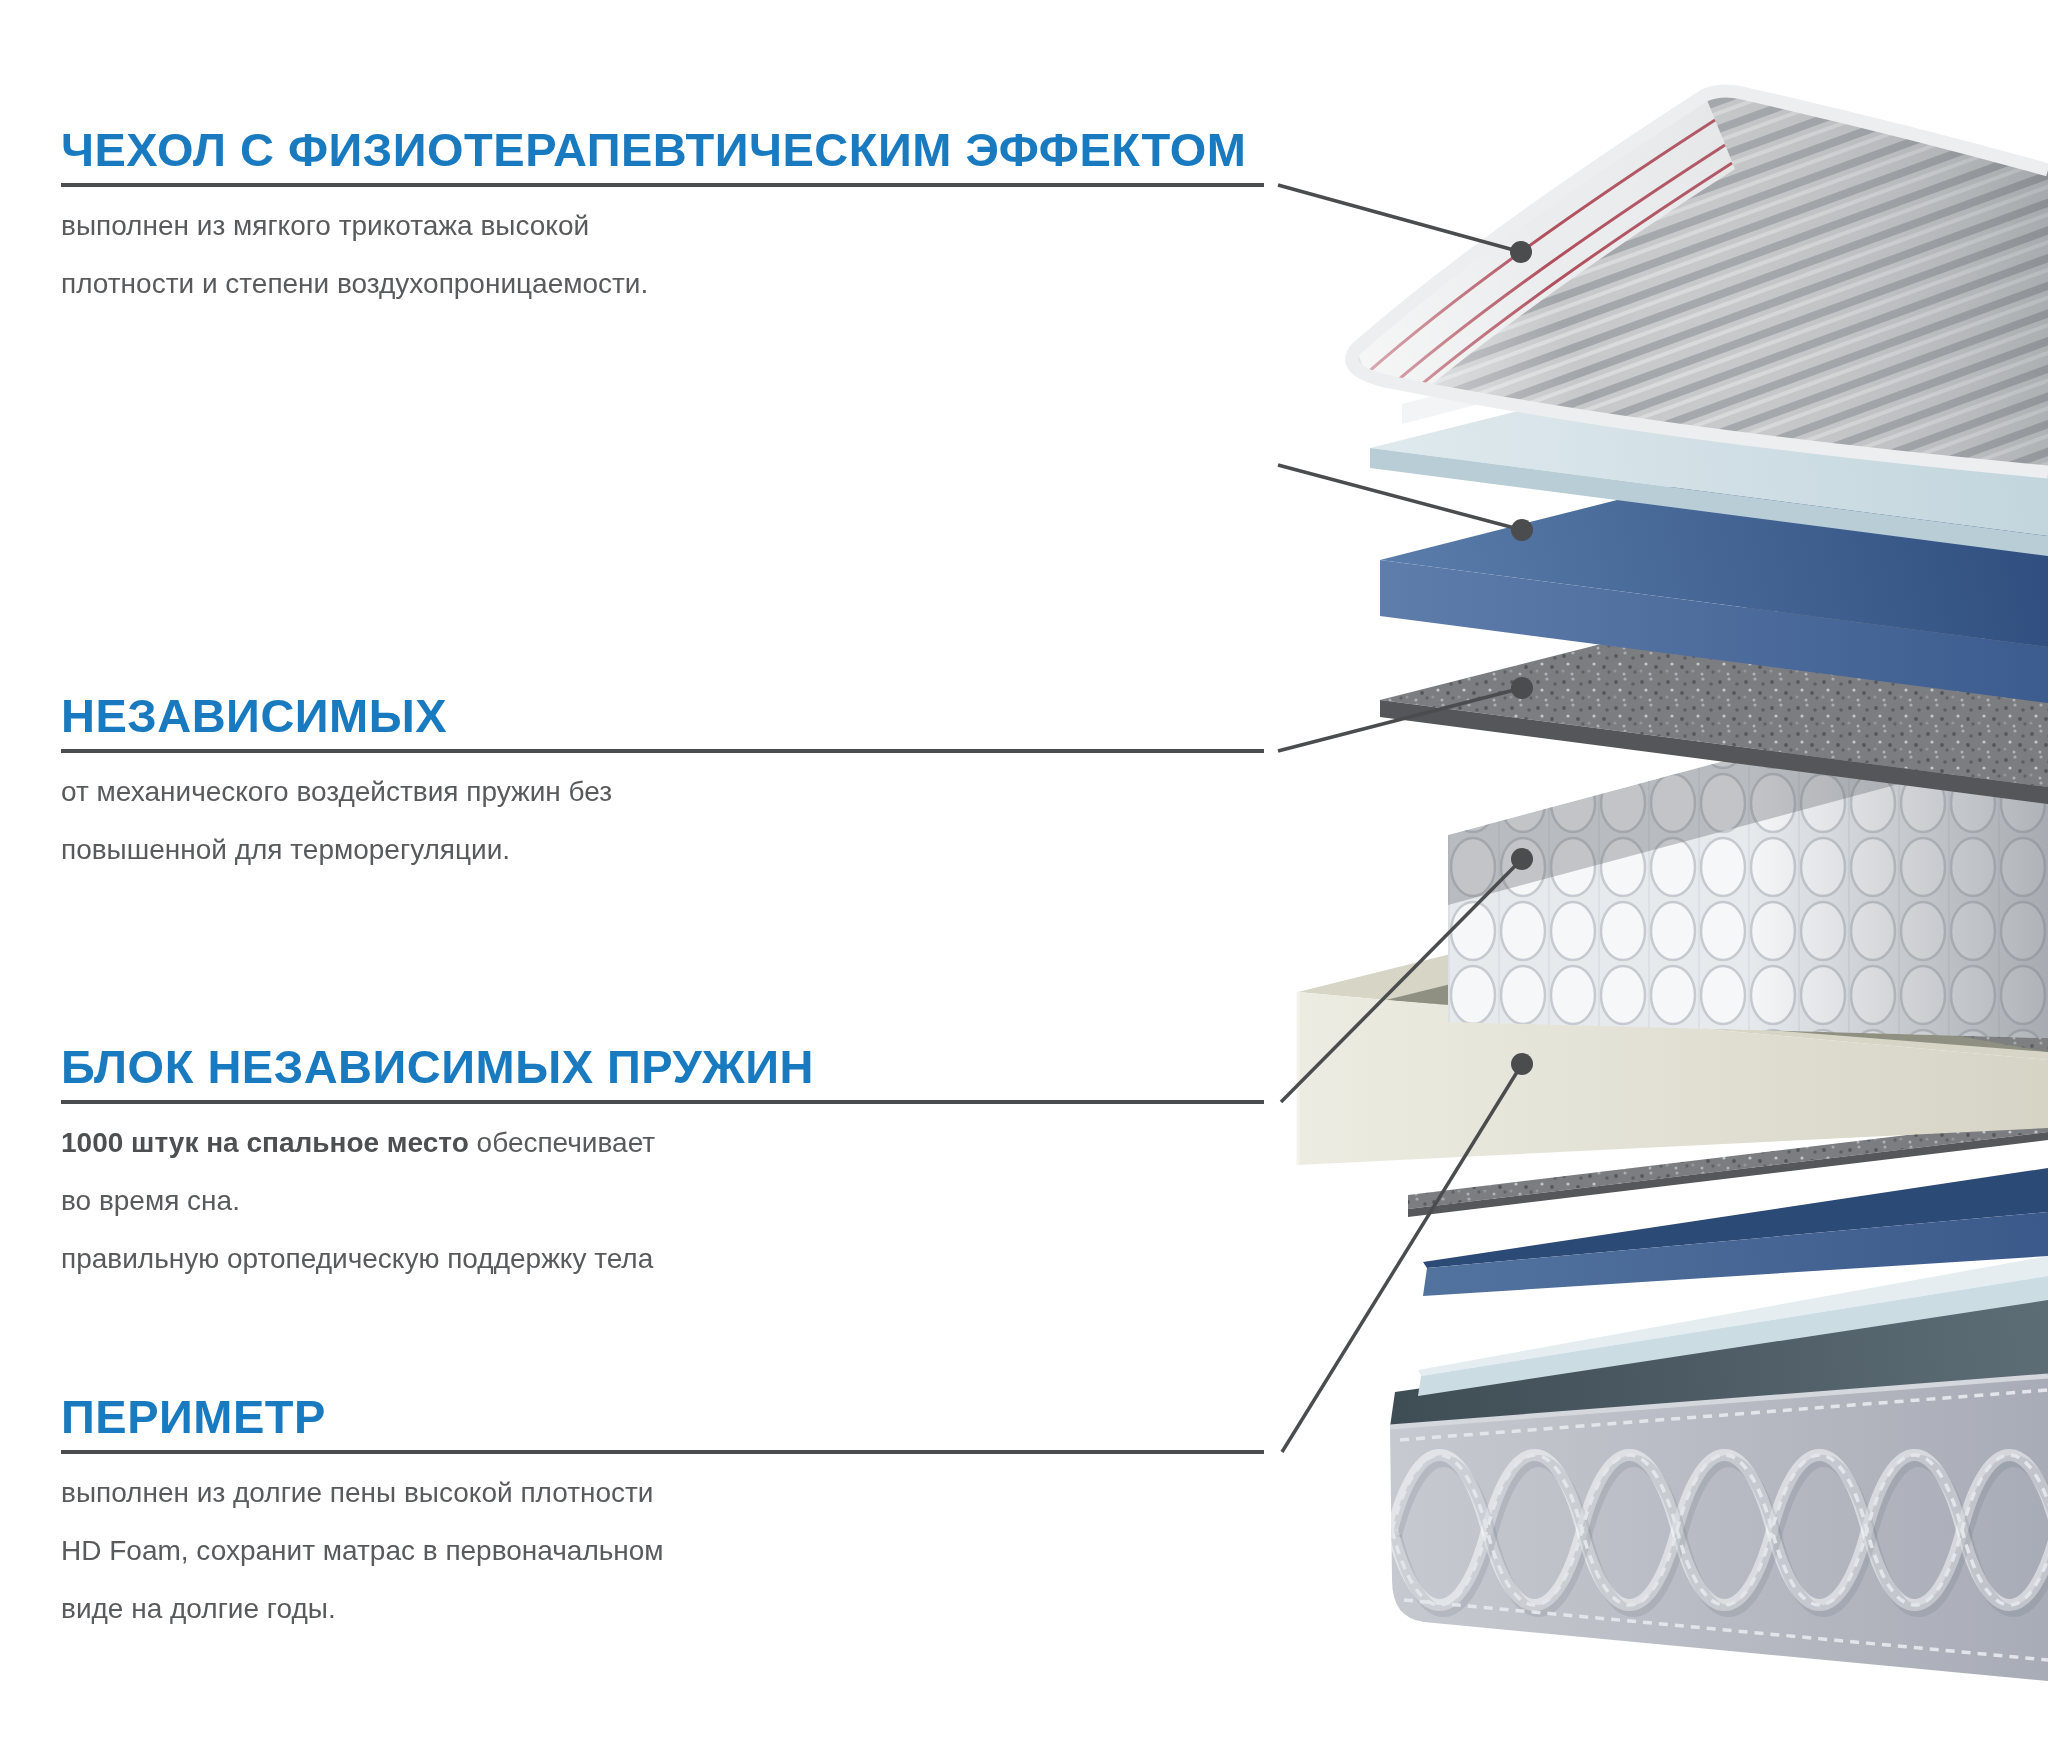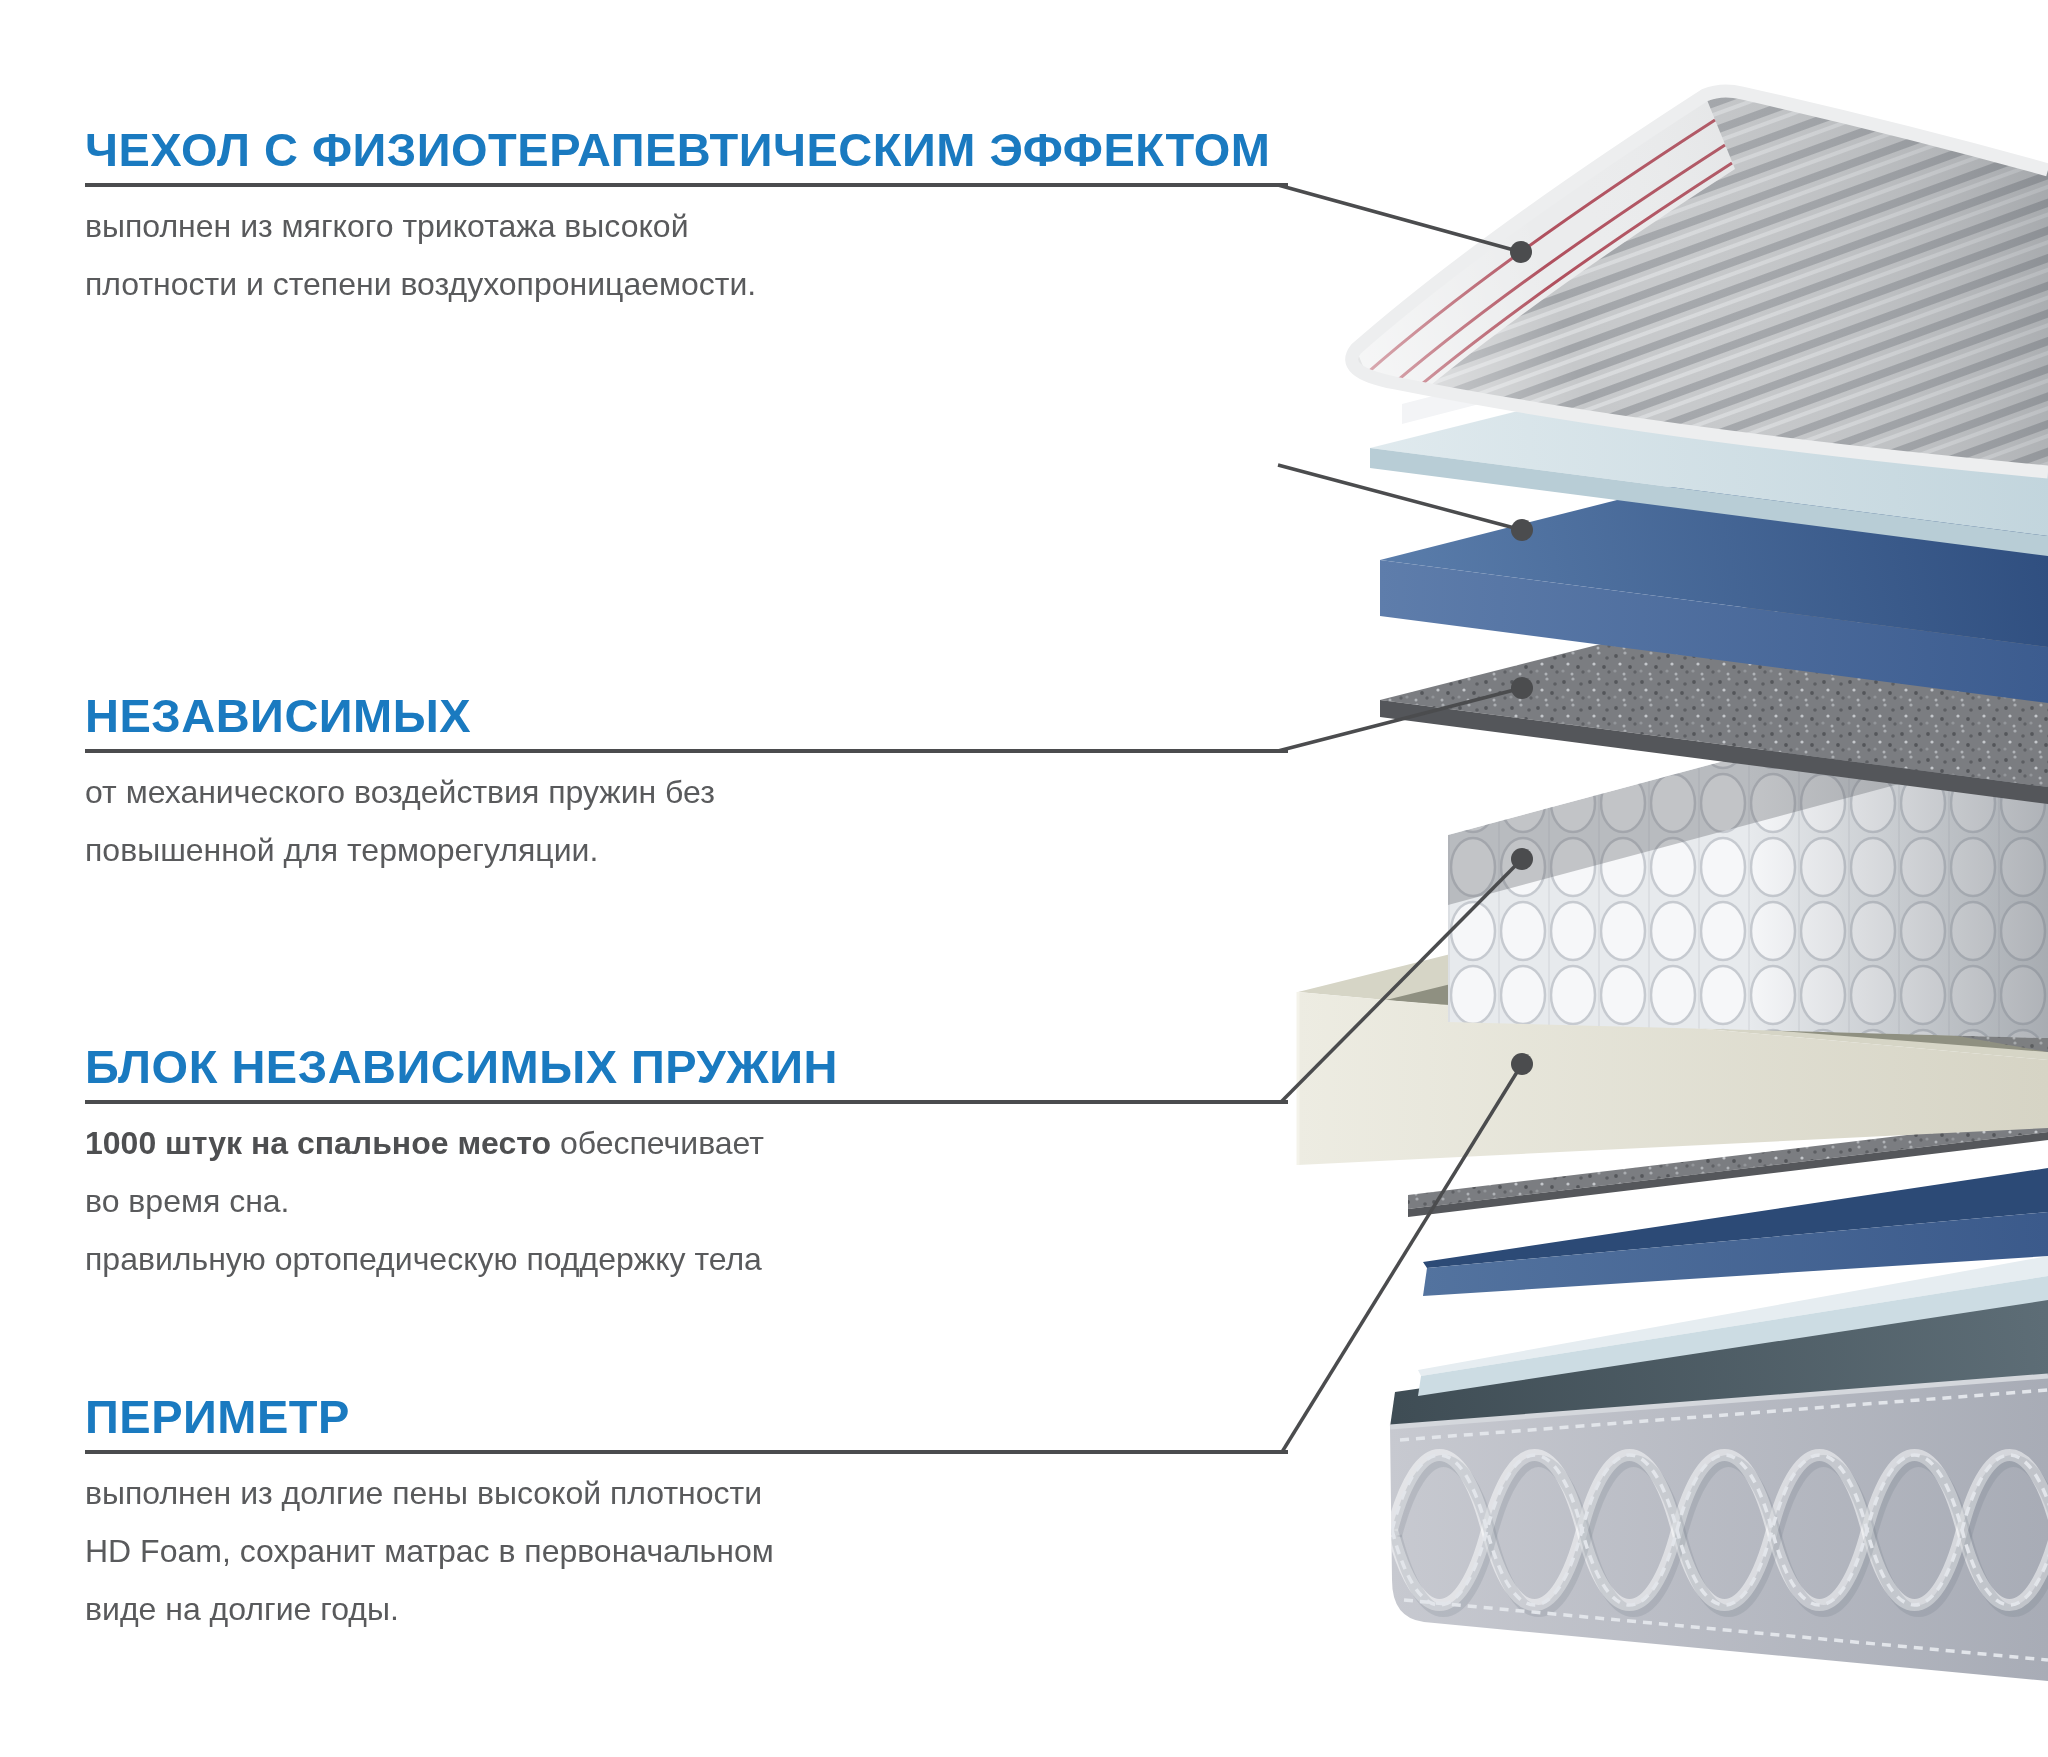--- a/index.html
+++ b/index.html
@@ -1,23 +1,23 @@
 <!DOCTYPE html>
 <html><head>
 <meta charset="utf-8">
 <style>
   html,body{margin:0;padding:0;background:#ffffff;}
   .page{position:relative;width:2048px;height:1757px;background:#ffffff;overflow:hidden;
         font-family:"Liberation Sans","DejaVu Sans",sans-serif;}
   .page svg.illu{position:absolute;left:0;top:0;z-index:1;}
-  .sec{position:absolute;left:85px;z-index:2;}
+  .sec{position:absolute;left:61px;z-index:2;}
   .sec h2{margin:0;font-size:47px;line-height:54px;font-weight:700;color:#1a7ac0;
           letter-spacing:0.5px;white-space:nowrap;}
   .rule{width:1203px;height:4px;background:#4b4c4e;margin-top:6px;}
-  .body{margin-top:10px;font-size:32px;line-height:58px;color:#595a5c;}
+  .body{margin-top:10px;font-size:28px;line-height:58px;color:#595a5c;}
   .body .ln{white-space:nowrap;}
   .body b{font-weight:700;color:#4e4f51;}
 </style>
 </head>
 <body>
 
 <div class="page">
 
   <svg class="illu" width="2048" height="1757" viewBox="0 0 2048 1757">
     <defs>

